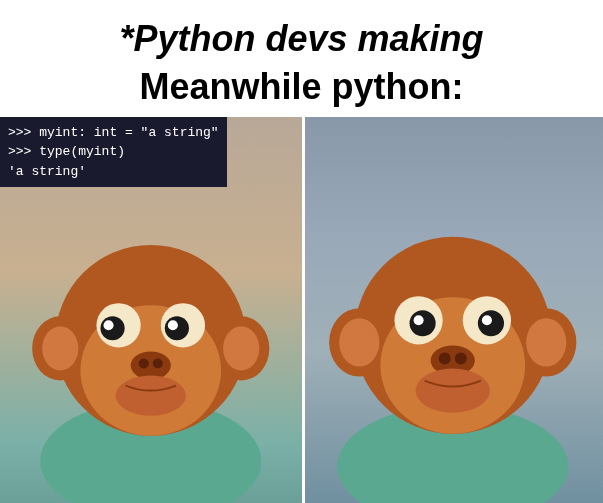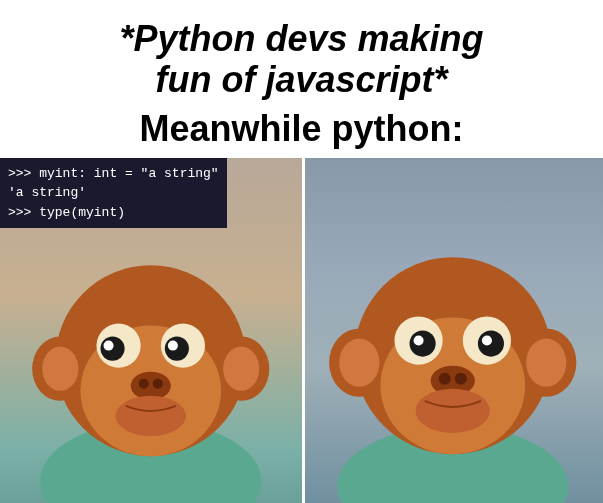--- a/index.html
+++ b/index.html
@@ -123,23 +123,20 @@
   </style>
 </head>
 <body>
 
 <div class="meme-container">
 
   <div class="top-text-section">
     <div class="top-text-line1">
       <span>*Python devs making</span>
     </div>
-    <div class="top-text-line1">
-      <span>fun of javascript*</span>
-    </div>
     <div class="top-text-line2">
       <span>Meanwhile python:</span>
     </div>
   </div>
 
   <div class="bottom-section">
 
     <div class="monkey-left">
       <div class="monkey-left-bg"></div>
 
@@ -173,22 +170,22 @@
         <circle cx="143" cy="193" r="5" fill="#5a2008"></circle>
         <circle cx="157" cy="193" r="5" fill="#5a2008"></circle>
 
         <ellipse cx="150" cy="225" rx="35" ry="20" fill="#c06030"></ellipse>
 
         <path d="M 125 215 Q 150 225 175 215" stroke="#8b3a10" stroke-width="2" fill="none"></path>
       </svg>
 
       <div class="code-overlay">
         <span class="code-line code-prompt">&gt;&gt;&gt; myint: int = "a string"</span>
+        <span class="code-line code-prompt">&gt;&gt;&gt; type(myint)</span>
         <span class="code-line">'a string'</span>
-        <span class="code-line code-prompt">&gt;&gt;&gt; type(myint)</span>
       </div>
     </div>
 
     <div class="divider-line"></div>
 
     <div class="monkey-right">
       <div class="monkey-right-bg"></div>
 
       <svg class="monkey-svg" viewBox="0 0 300 280" xmlns="http://www.w3.org/2000/svg">
         <rect width="300" height="280" fill="none"></rect>

